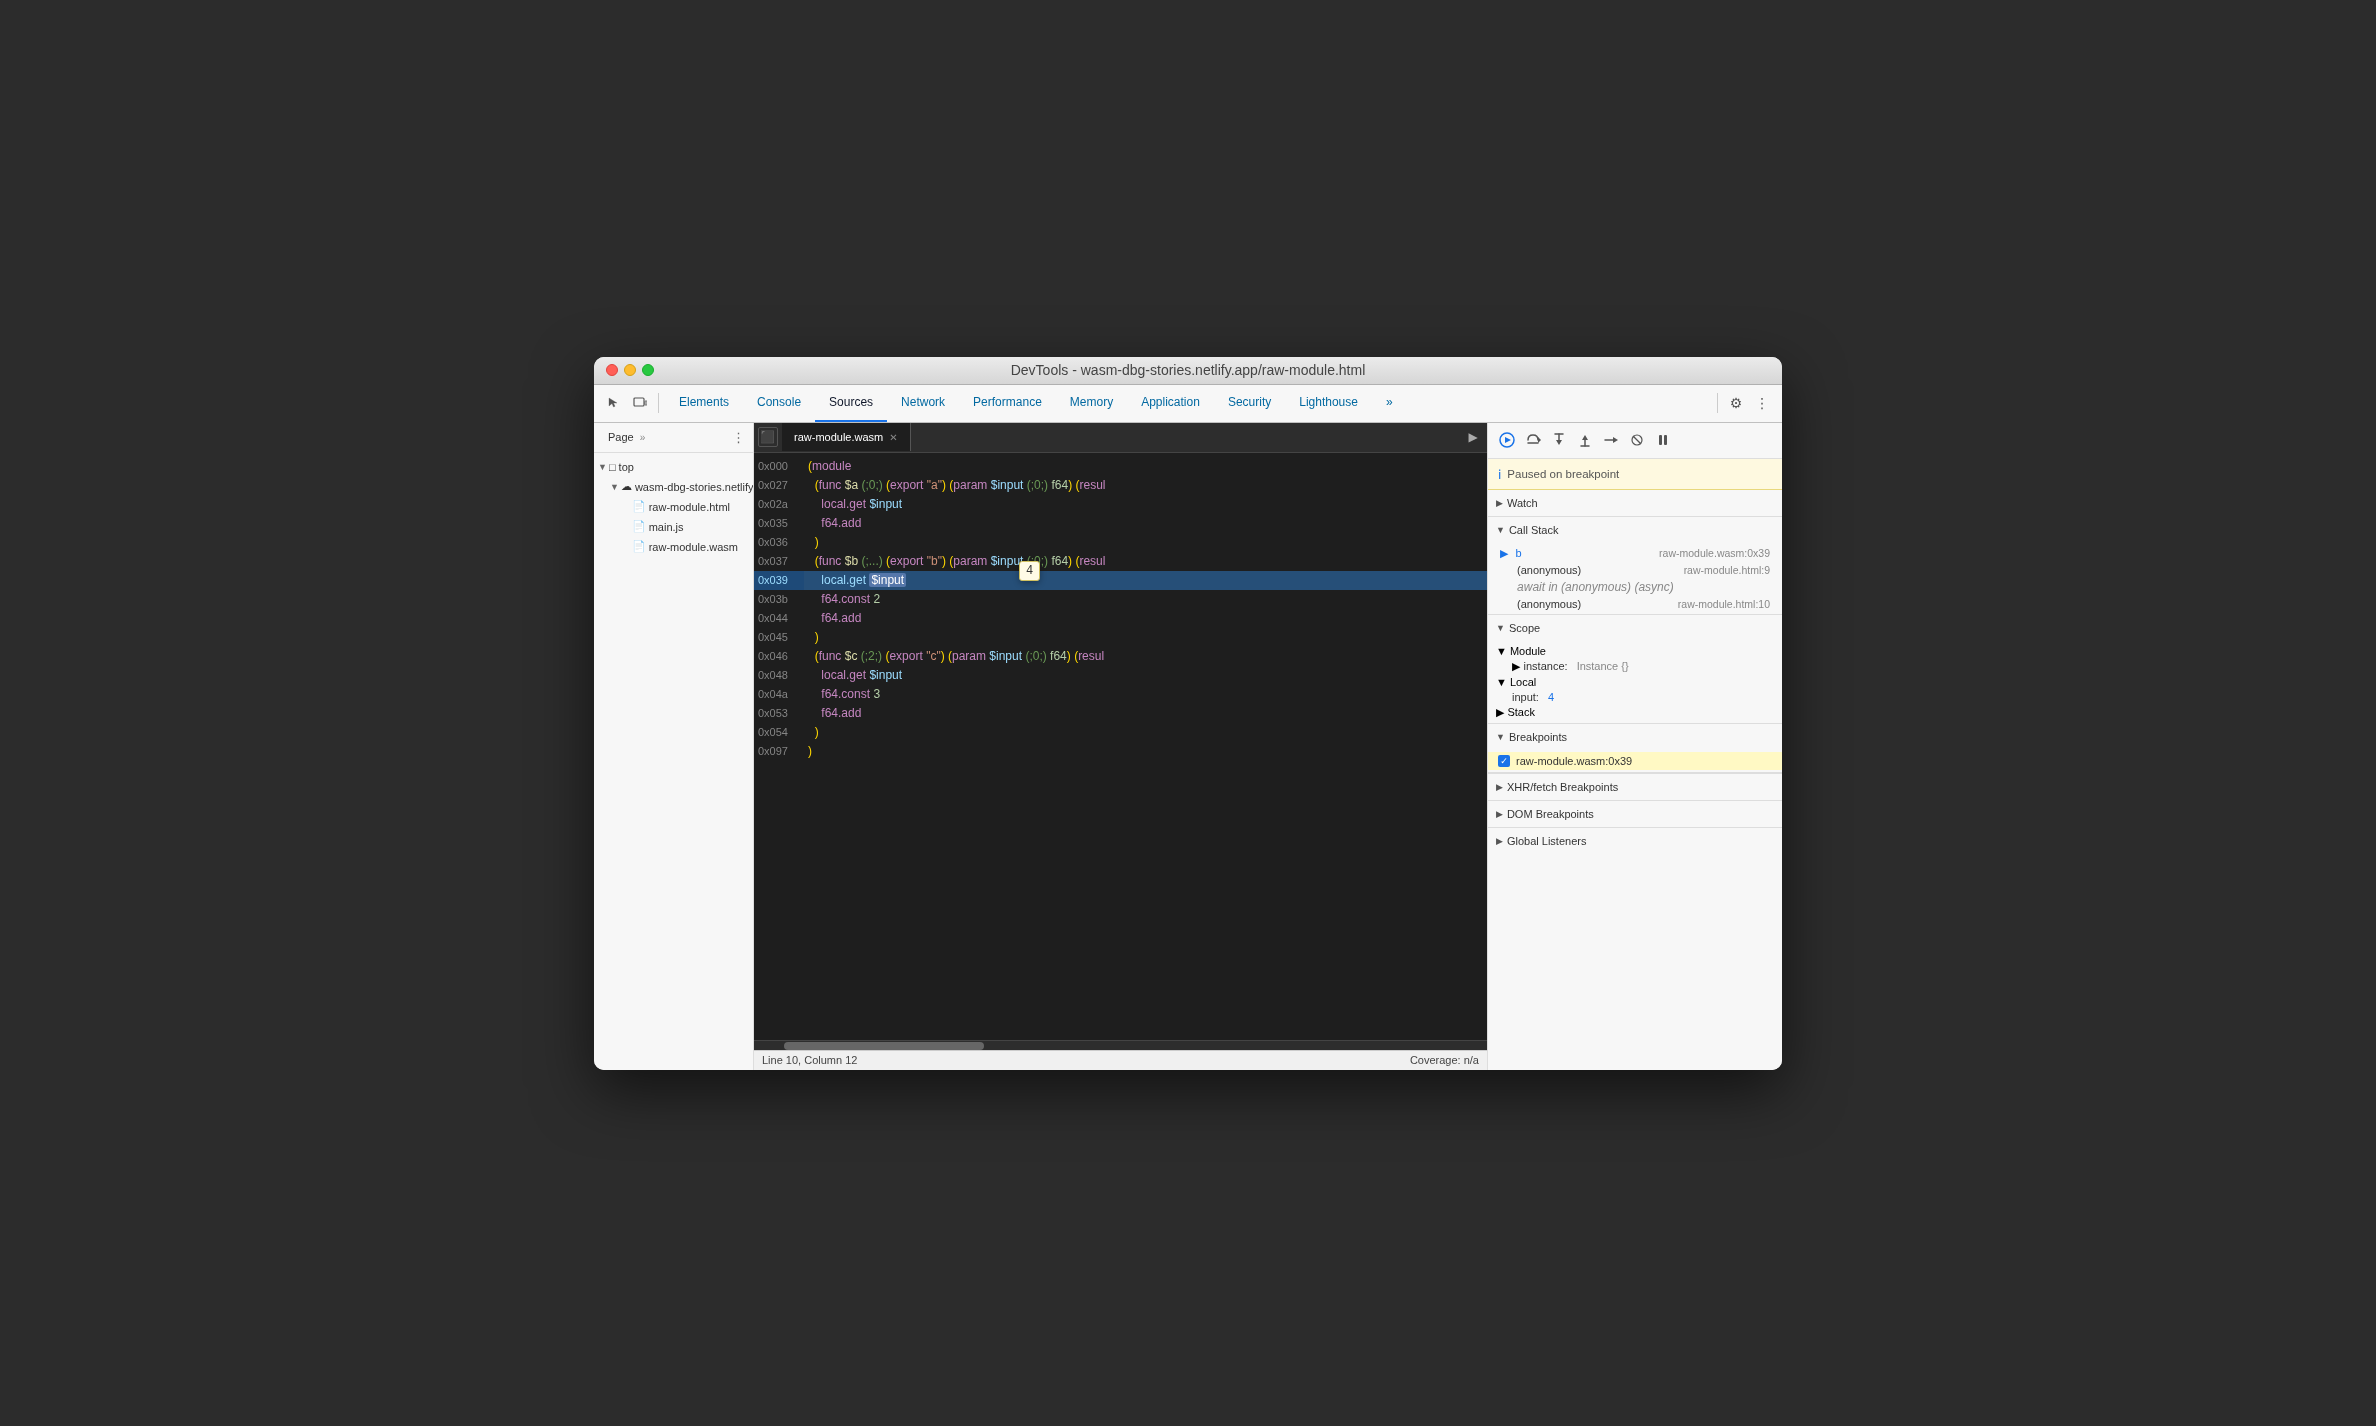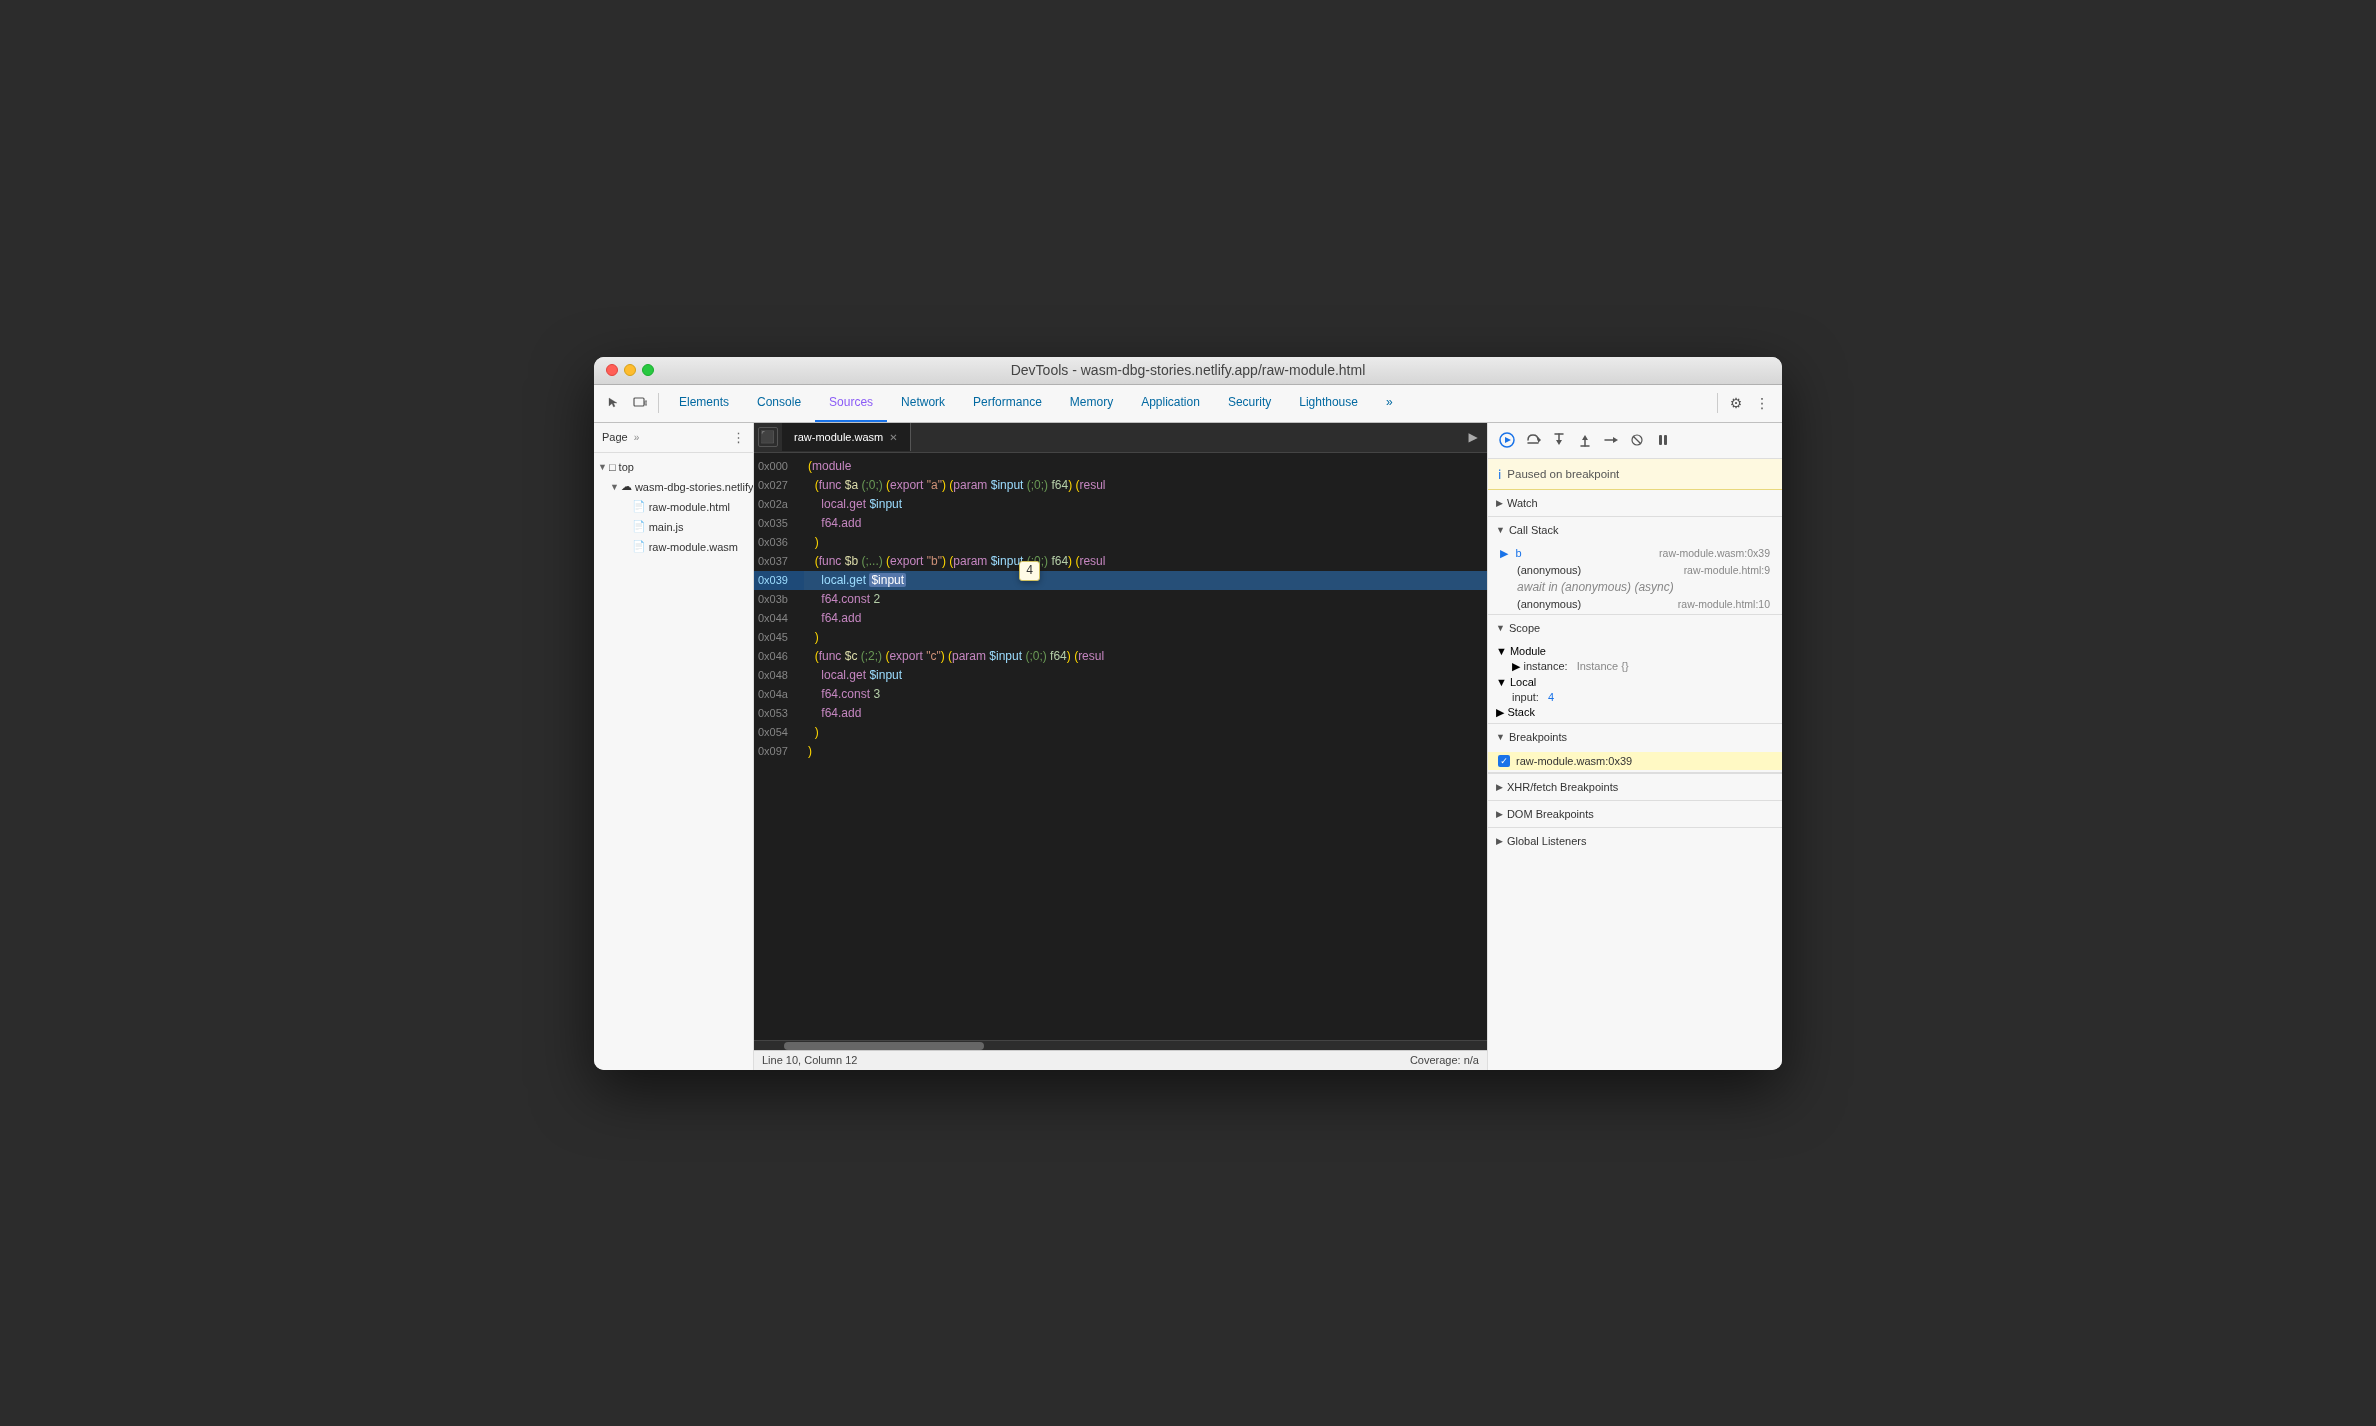--- a/index.html
+++ b/index.html
@@ -93,21 +93,21 @@
       padding: 0 14px;
       display: flex;
       align-items: center;
       font-size: 12px;
       color: #0369a1;
       cursor: pointer;
       border-bottom: 2px solid transparent;
       white-space: nowrap;
     }
     .toolbar-tab.active {
-      color: #8b5cf6;
+      color: #0f172a;
       border-bottom: 2px solid #1a73e8;
       font-weight: 500;
     }
     
     .main {
       display: flex;
       flex: 1;
       overflow: hidden;
     }
     
@@ -125,20 +125,21 @@
       display: flex;
       align-items: center;
       padding: 0 8px;
       border-bottom: 1px solid #ddd;
       gap: 4px;
     }
     .sidebar-header-tab {
       font-size: 11px;
       color: #333;
       cursor: pointer;
+      margin-left: 6px;
     }
     .sidebar-content {
       flex: 1;
       overflow-y: auto;
       padding: 4px 0;
     }
     .tree-item {
       display: flex;
       align-items: center;
       height: 20px;

